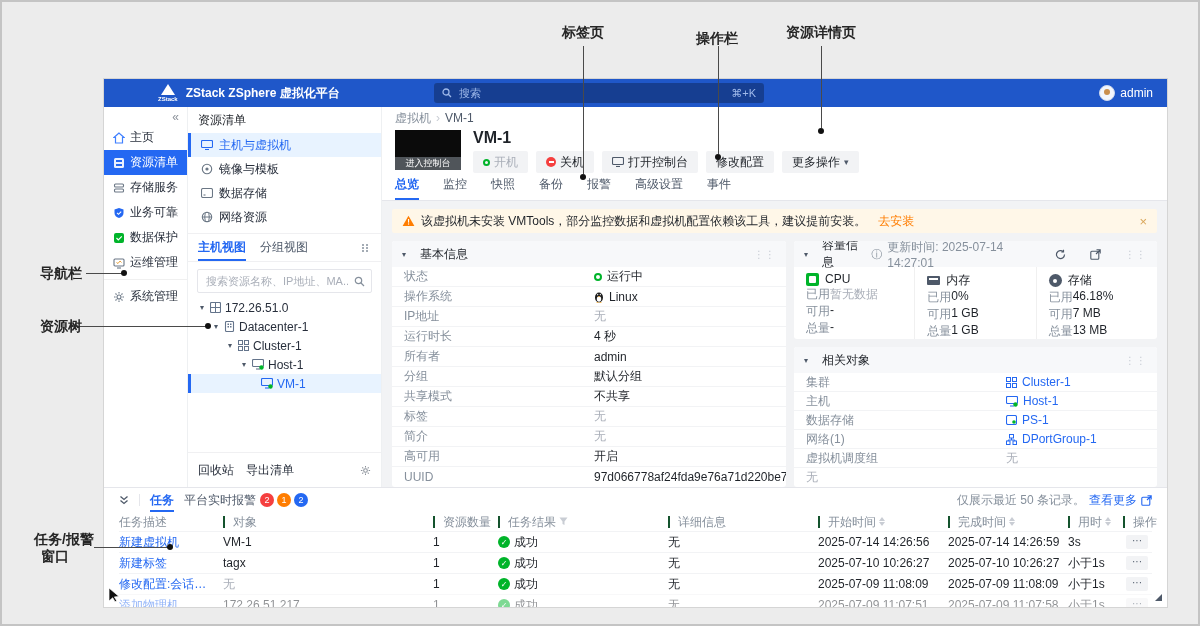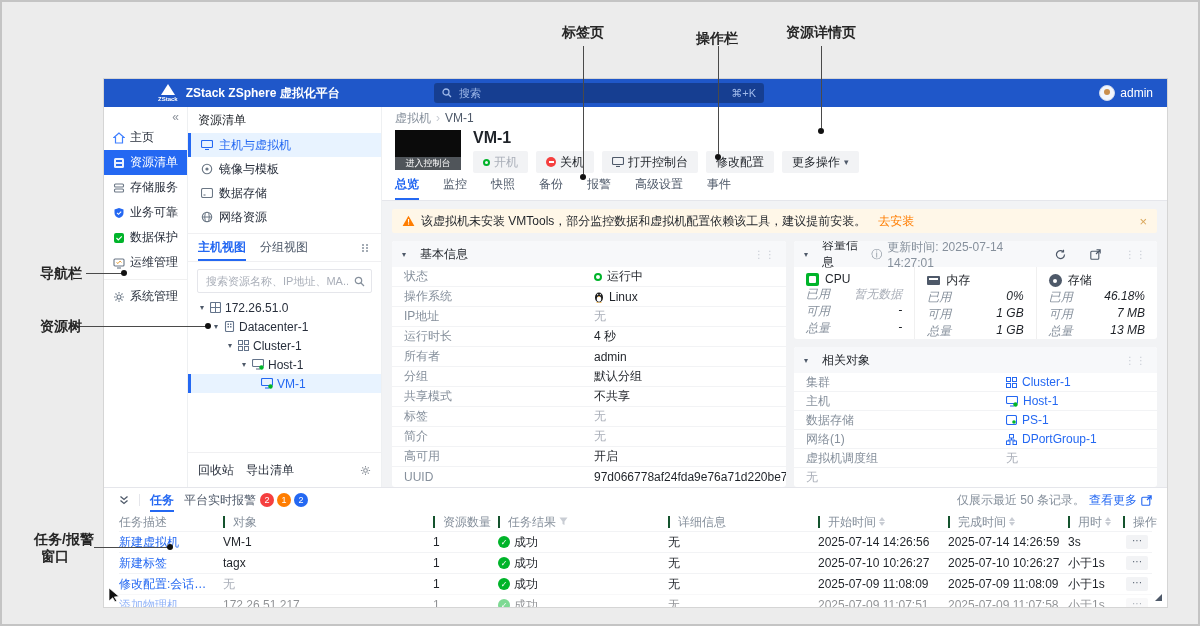--- a/index.html
+++ b/index.html
@@ -92,21 +92,21 @@
   .info-value{color:#1f2329;display:flex;align-items:center;gap:5px;min-width:0;}
   .muted{color:#a9aeb8;}
   .gdot{width:8px;height:8px;border:2px solid #00b42a;border-radius:50%;background:#fff;}
   .cap-hr{margin-left:auto;display:flex;align-items:center;gap:24px;}
   .upd{color:#86909c;font-weight:normal;font-size:12px;}
   .icbtn{color:#4e5969;cursor:pointer;display:inline-flex;}
   .cap-body{display:flex;height:72px;}
   .cap-col{flex:1;padding:5px 12px;font-size:12px;display:flex;flex-direction:column;justify-content:space-between;min-width:0;}
   .cap-col + .cap-col{border-left:1px solid #f0f0f0;}
   .cap-name{display:flex;align-items:center;gap:6px;color:#1f2329;}
-  .cap-row{display:flex;justify-content:space-between;color:#86909c;font-style:italic;}
+  .cap-row{display:flex;color:#86909c;}
   .cap-row .v{color:#1f2329;}
   .cap-row .v.muted{color:#a9aeb8;}
   .bar{height:4px;background:#e5e6eb;border-radius:2px;overflow:hidden;}
   .bar-fill{height:100%;background:#2468f2;border-radius:2px;width:0;}
   .cpu-ic{width:13px;height:13px;background:#00b42a;border-radius:2px;position:relative;}
   .cpu-ic::after{content:"";position:absolute;left:3px;top:3px;width:7px;height:7px;background:#fff;border-radius:1px;}
   .mem-ic{width:13px;height:9px;background:#4e5969;border-radius:1px;position:relative;}
   .mem-ic::after{content:"";position:absolute;left:2px;top:2px;width:9px;height:2px;background:#fff;}
   .sto-ic{width:13px;height:13px;background:#4e5969;border-radius:50%;position:relative;}
   .sto-ic::after{content:"";position:absolute;left:4.5px;top:4.5px;width:4px;height:4px;background:#fff;border-radius:50%;}

